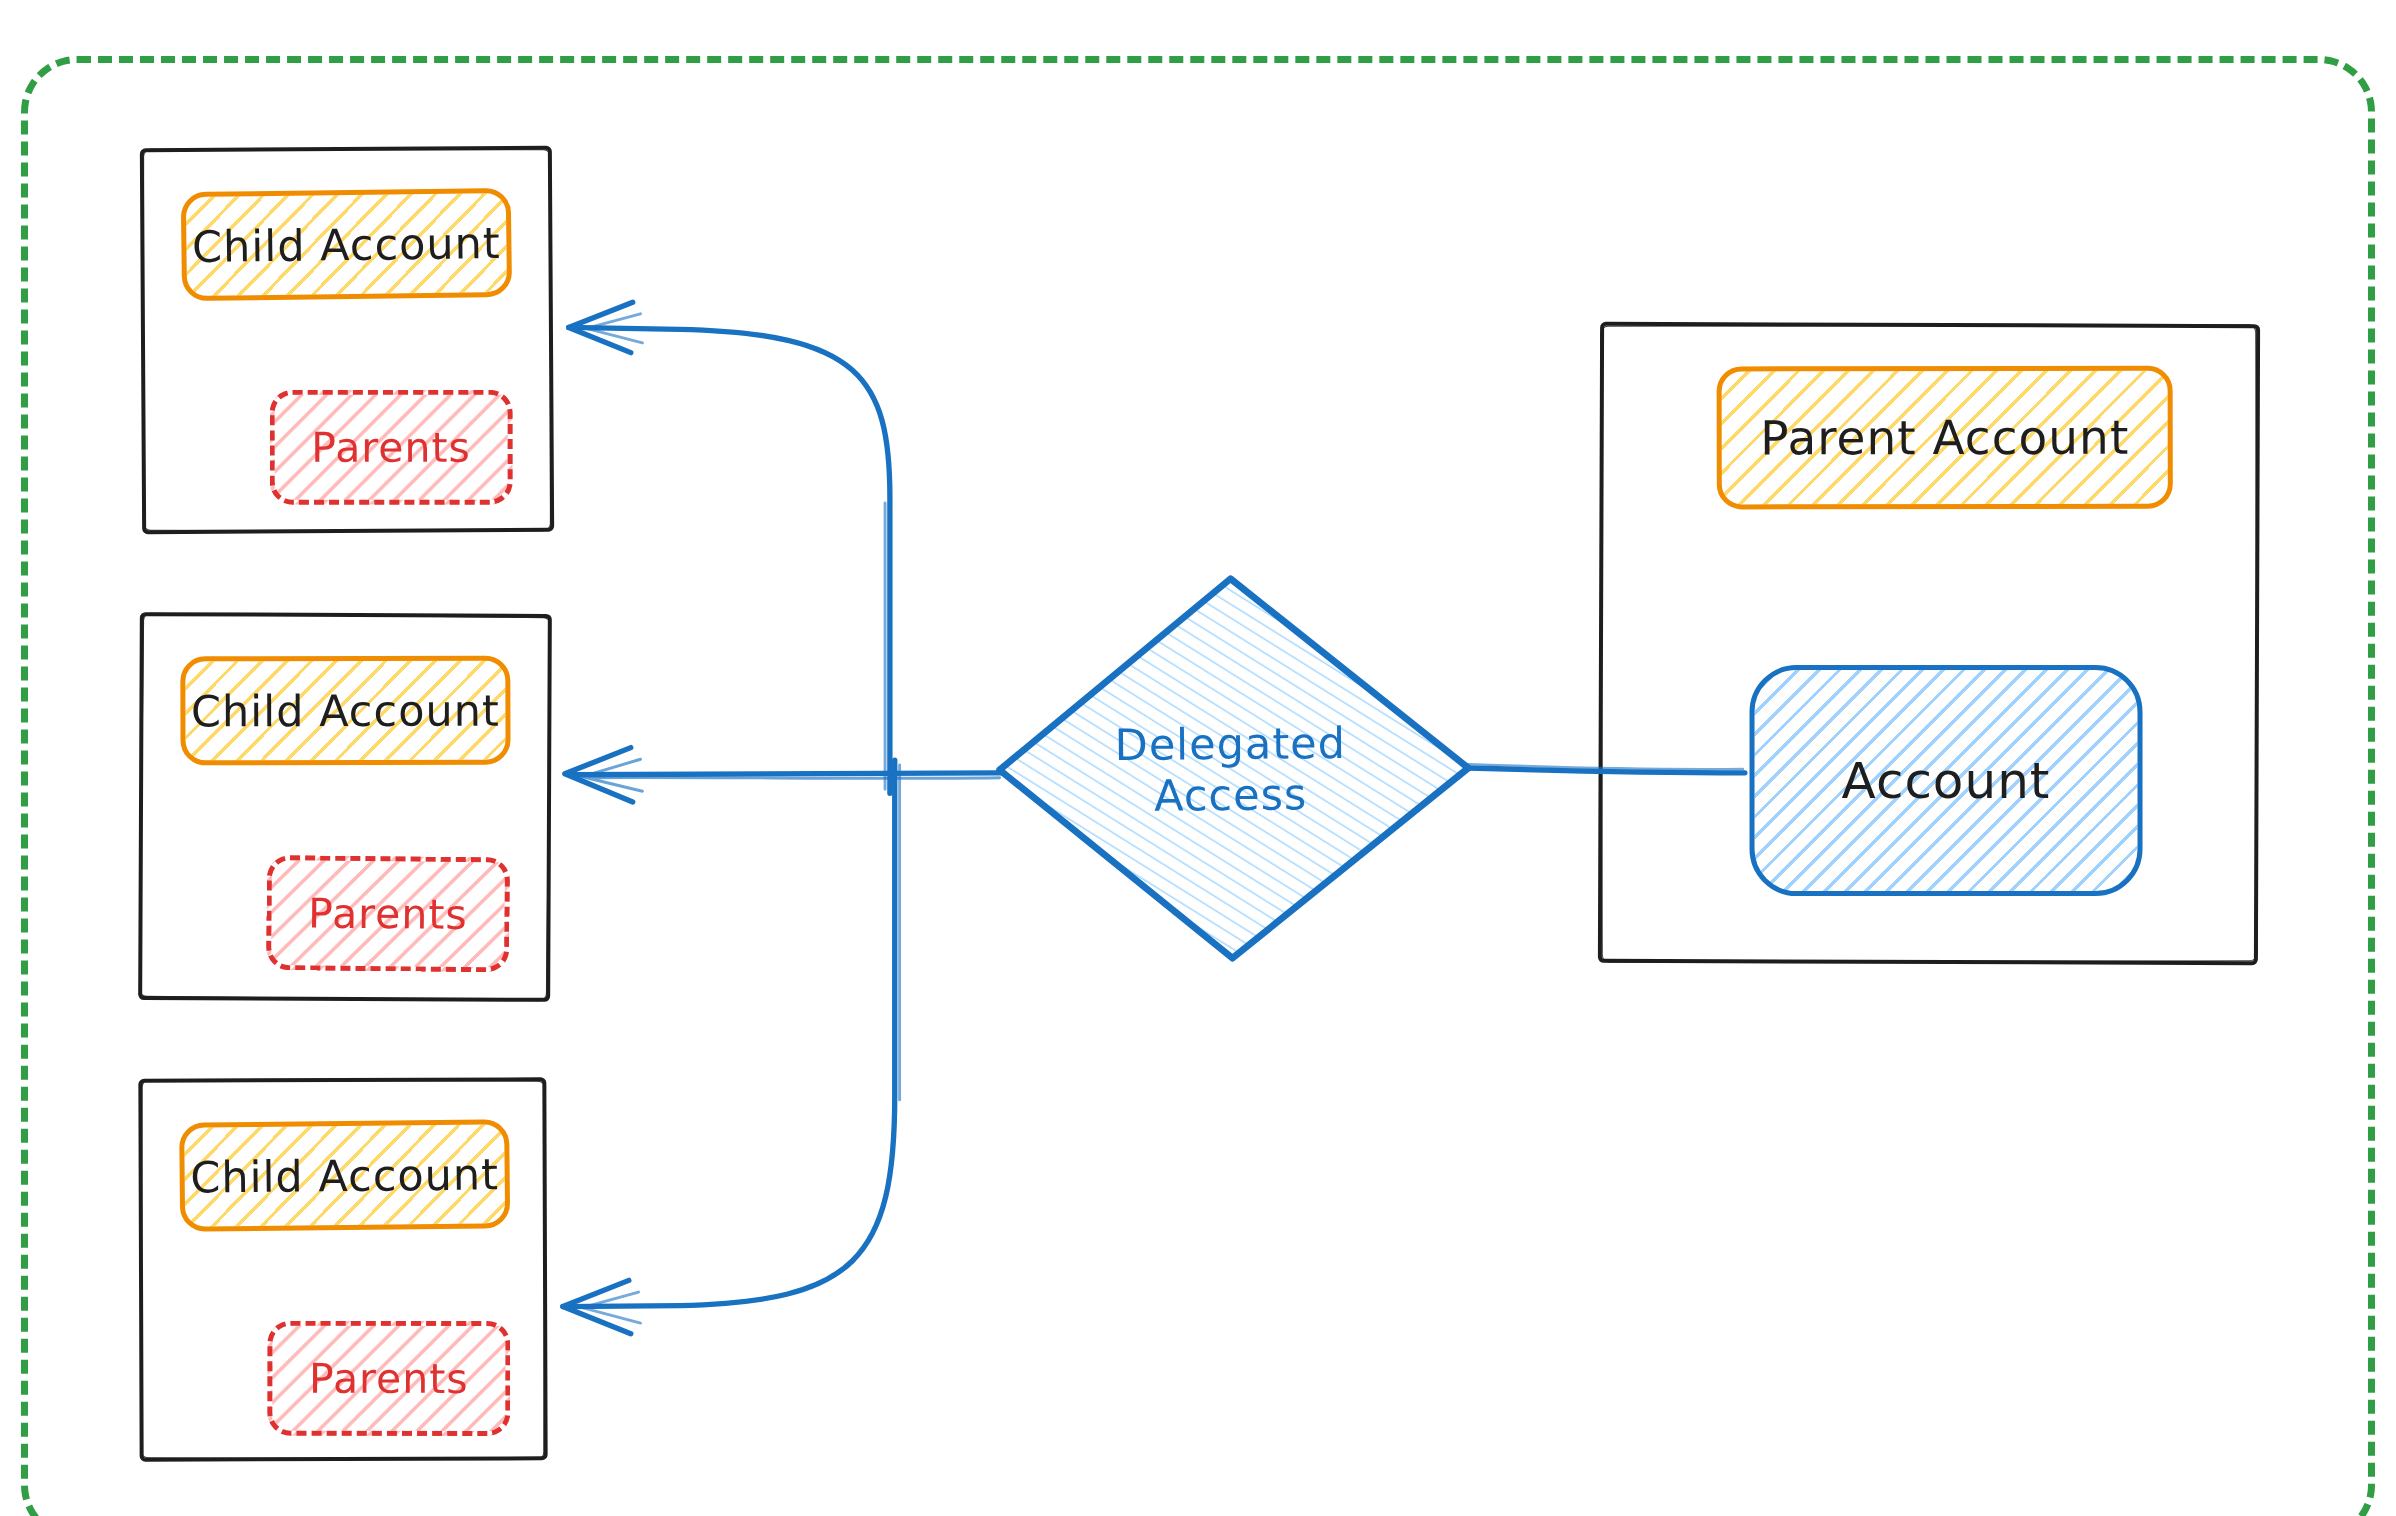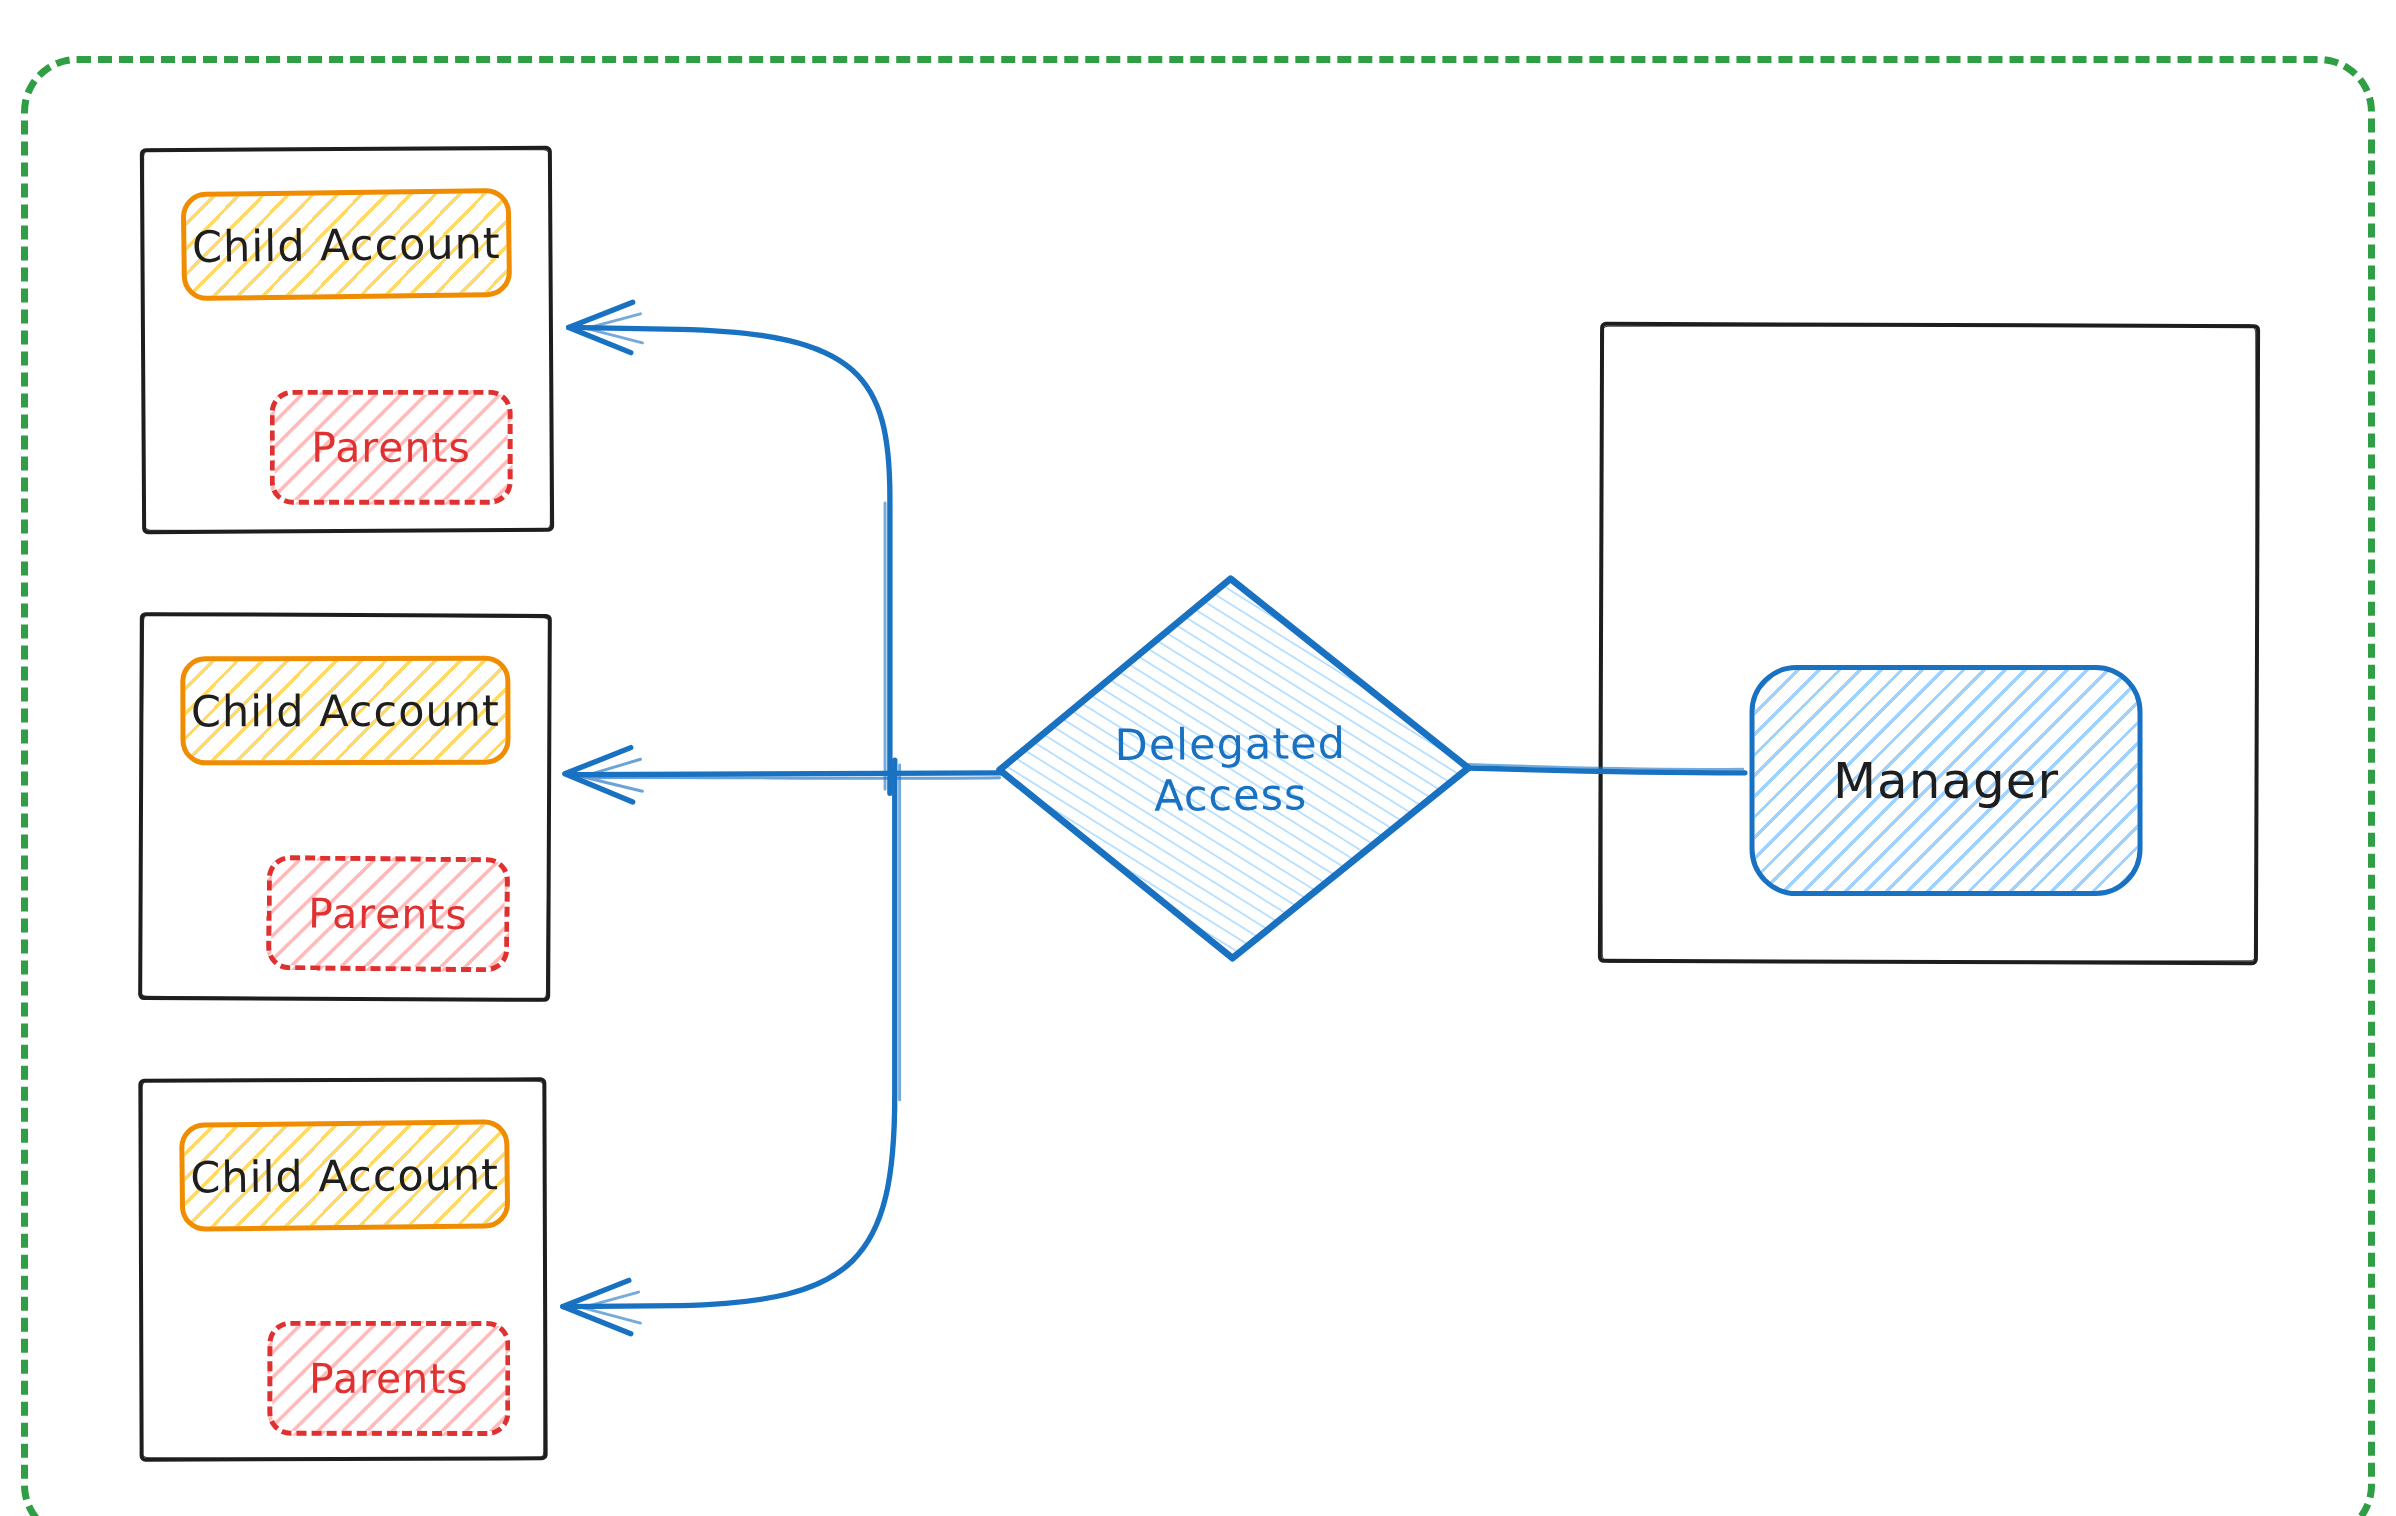--- a/index.html
+++ b/index.html
@@ -87,22 +87,25 @@
   <div class="node-box child-3" data-interactable="true">
     <div class="acct-label child-acct" data-interactable="true">
       <span class="hand" data-interactable="false">Child Account</span>
     </div>
     <div class="parents-label" data-interactable="true">
       <span class="hand" data-interactable="false">Parents</span>
     </div>
   </div>
 
   <div class="node-box parent-box" data-interactable="true">
+    <div class="acct-label parent-acct" data-interactable="true">
+      <span class="hand" data-interactable="false">Parent Account</span>
+    </div>
     <div class="manager" data-interactable="true">
-      <span class="hand" data-interactable="false">Manager</span>
+      <span class="hand" data-interactable="false">Account</span>
     </div>
   </div>
 
   <svg class="overlay" width="2397" height="1517" viewBox="0 0 2470 1563" data-interactable="false">
     <defs>
       <pattern id="hatch-diamond" width="12" height="12" patternUnits="userSpaceOnUse" patternTransform="rotate(-58)">
         <line x1="0" y1="0" x2="0" y2="12" stroke="#a5d8ff" stroke-width="3"></line>
       </pattern>
     </defs>
 

